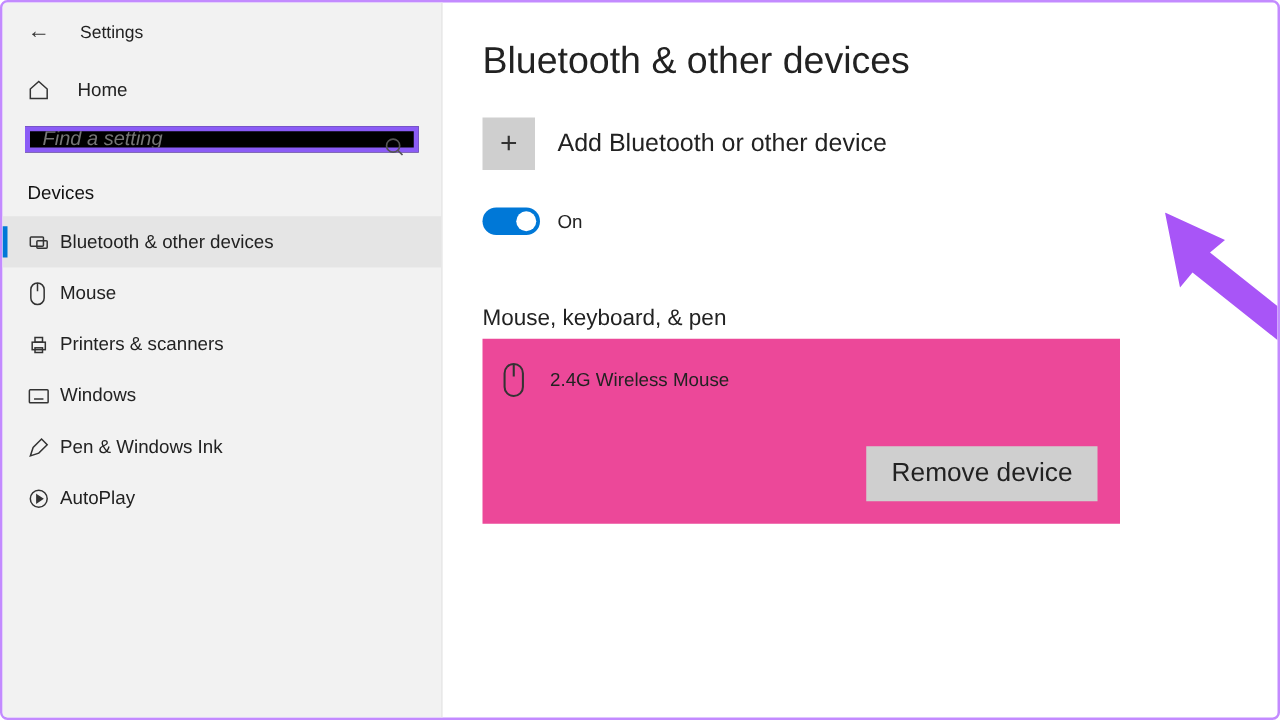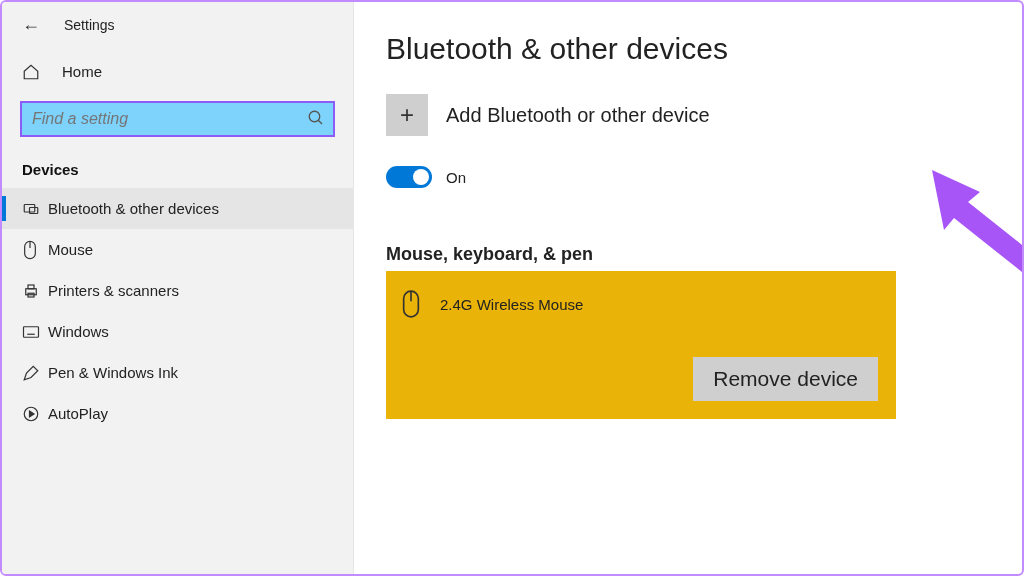--- a/index.html
+++ b/index.html
@@ -2,44 +2,44 @@
 <html><head>
 <meta charset="utf-8">
 <style>
   * { box-sizing: border-box; margin: 0; padding: 0; font-family: "Segoe UI", sans-serif; }
   body { width: 1024px; height: 576px; overflow: hidden; background:#fff; position: relative; border:2px solid #c38bff; border-radius:6px;}
   .app { display:flex; height:100%; }
   .sidebar { width:352px; background:#f2f2f2; border-right:1px solid #e5e5e5; padding:0; }
   .topbar { display:flex; align-items:center; gap:24px; padding:12px 20px 10px 20px;}
   .back-arrow { font-size:18px; color:#333; cursor:pointer;}
   .settings-title { font-size:14px; color:#222;}
-  .home-row { display:flex; align-items:flex-start; gap:20px; padding:18px 20px 10px 20px; cursor:pointer;}
+  .home-row { display:flex; align-items:center; gap:20px; padding:18px 20px 10px 20px; cursor:pointer;}
   .icon { width:20px; text-align:center; color:#555;}
   .home-row span.label { font-size:15px; color:#222;}
   .search-wrap { margin:10px 18px 10px 18px; position:relative;}
-  .search { width:100%; height:36px; border:2px solid #8b5cf6; background:#7dd3fc; padding:0 36px 0 10px; font-size:16px; color:#666; font-style:italic;}
+  .search { width:100%; height:21px; border:4px solid #8b5cf6; background:#000000; padding:0 36px 0 10px; font-size:16px; color:#666; font-style:italic;}
   .search-icon{position:absolute; right:10px; top:8px; color:#555;}
-  .section-label{font-size:15px; font-weight:700; padding:14px 20px 10px 20px; color:#111;}
+  .section-label{font-size:15px; font-weight:400; padding:14px 20px 10px 20px; color:#111;}
   .nav-list{list-style:none;}
   .nav-item{display:flex; align-items:center; gap:20px; padding:12px 20px 12px 46px; position:relative; font-size:15px; color:#222; cursor:pointer;}
   .nav-item .icon{position:absolute; left:20px;}
   .nav-item.active{background:#e5e5e5;}
   .nav-item.active::before{content:""; position:absolute; left:0; top:8px; bottom:8px; width:4px; background:#0078d7;}
   .main{flex:1; padding:30px 10px 0 32px; position:relative; overflow:hidden;}
   .page-title{font-size:30px; font-weight:300; color:#222; margin-bottom:28px;}
   .add-row{display:flex; align-items:center; gap:18px; margin-bottom:30px; cursor:pointer;}
   .plus-tile{width:42px; height:42px; background:#cfcfcf; display:flex; align-items:center; justify-content:center; font-size:24px; color:#333;}
   .add-label{font-size:20px; color:#222;}
   .bt-label{font-size:16px; color:#222; margin-bottom:8px;}
   .toggle-row{display:flex; align-items:center; gap:14px; margin-bottom:56px;margin-top:25px;}
   .toggle{width:46px; height:22px; border-radius:11px; background:#0078d7; position:relative; cursor:pointer;}
   .toggle .knob{position:absolute; right:3px; top:3px; width:16px; height:16px; border-radius:50%; background:#fff;}
   .toggle-state{font-size:15px; color:#222;}
-  .group-title{font-size:18px; font-weight:700; color:#222; margin-bottom:6px;}
-  .device-card{background:#eab308; padding:18px 18px 18px 14px; width:510px;}
+  .group-title{font-size:18px; font-weight:400; color:#222; margin-bottom:6px;}
+  .device-card{background:#ec4899; padding:18px 18px 18px 14px; width:510px;}
   .device-row{display:flex; align-items:center; gap:18px;}
   .mouse-icon{font-size:26px; color:#333;}
   .device-name{font-size:15px; color:#222;}
   .remove-wrap{display:flex; justify-content:flex-end; margin-top:38px;}
   .remove-btn{background:#cfcfcf; border:none; padding:10px 20px; font-size:21px; color:#222; cursor:pointer;}
   .arrow-annot{position:absolute; left:566px; top:168px; pointer-events:none;}
   svg{display:block;}
 </style>
 </head>
 <body>

